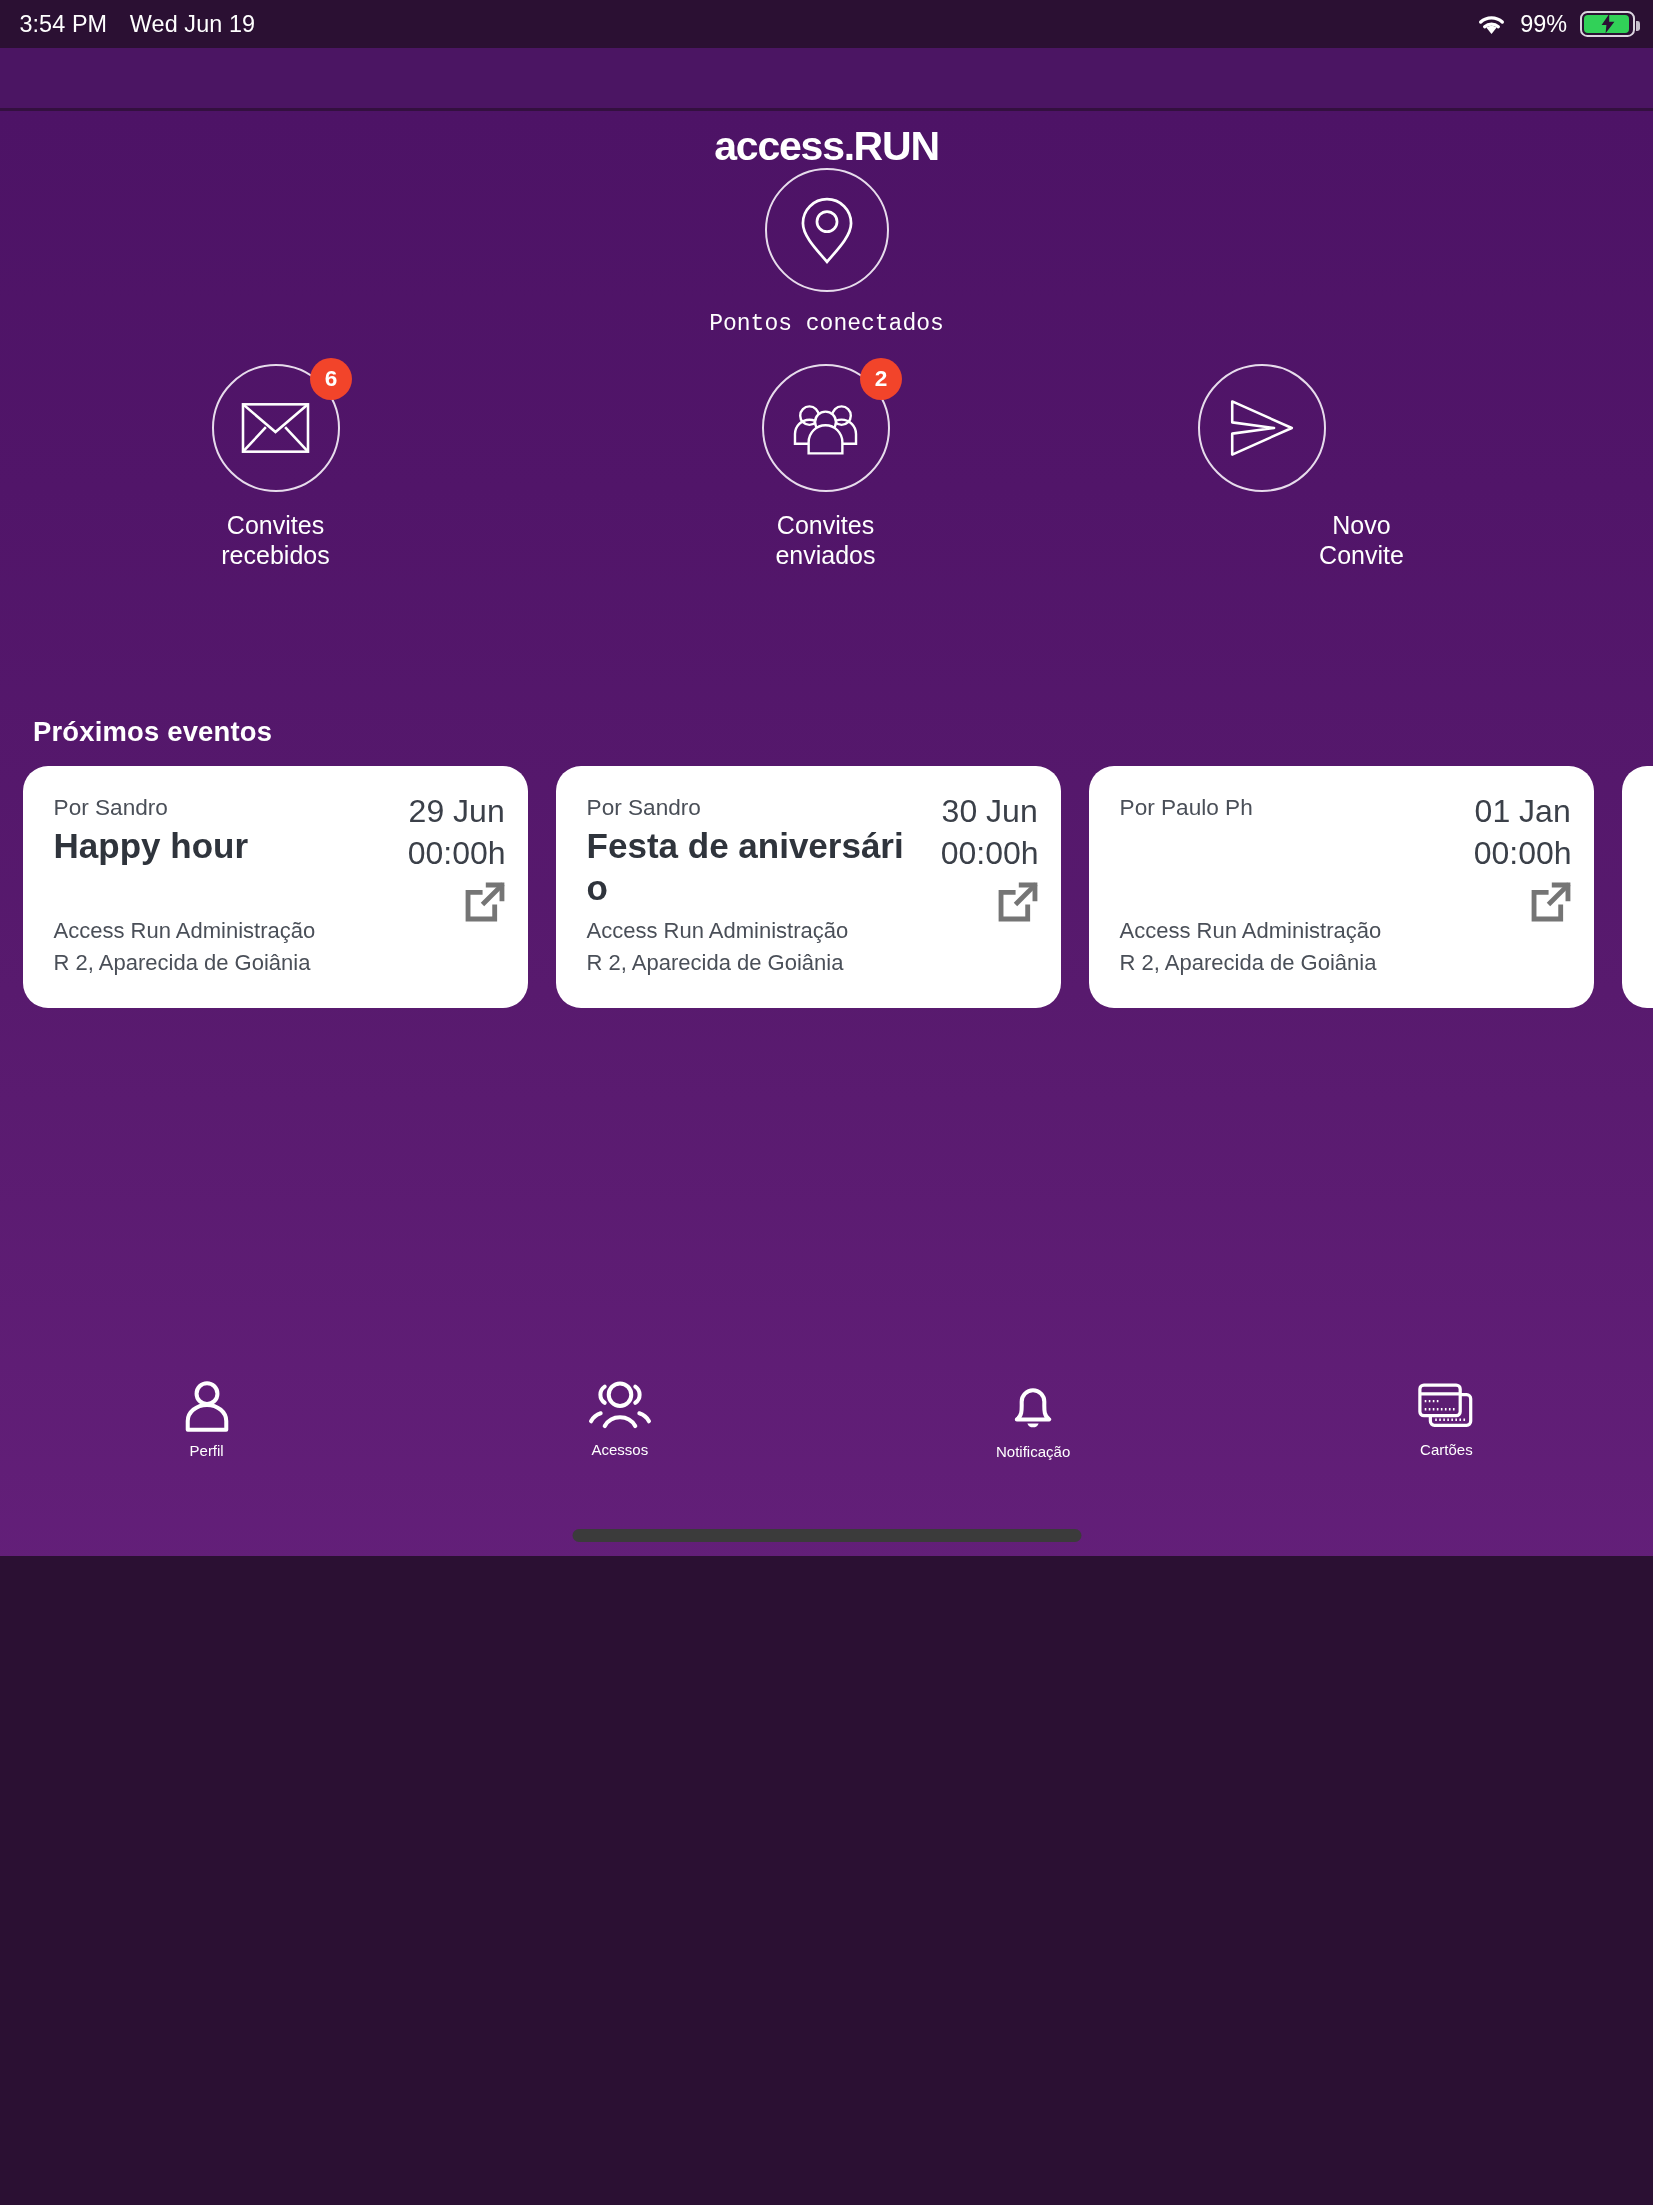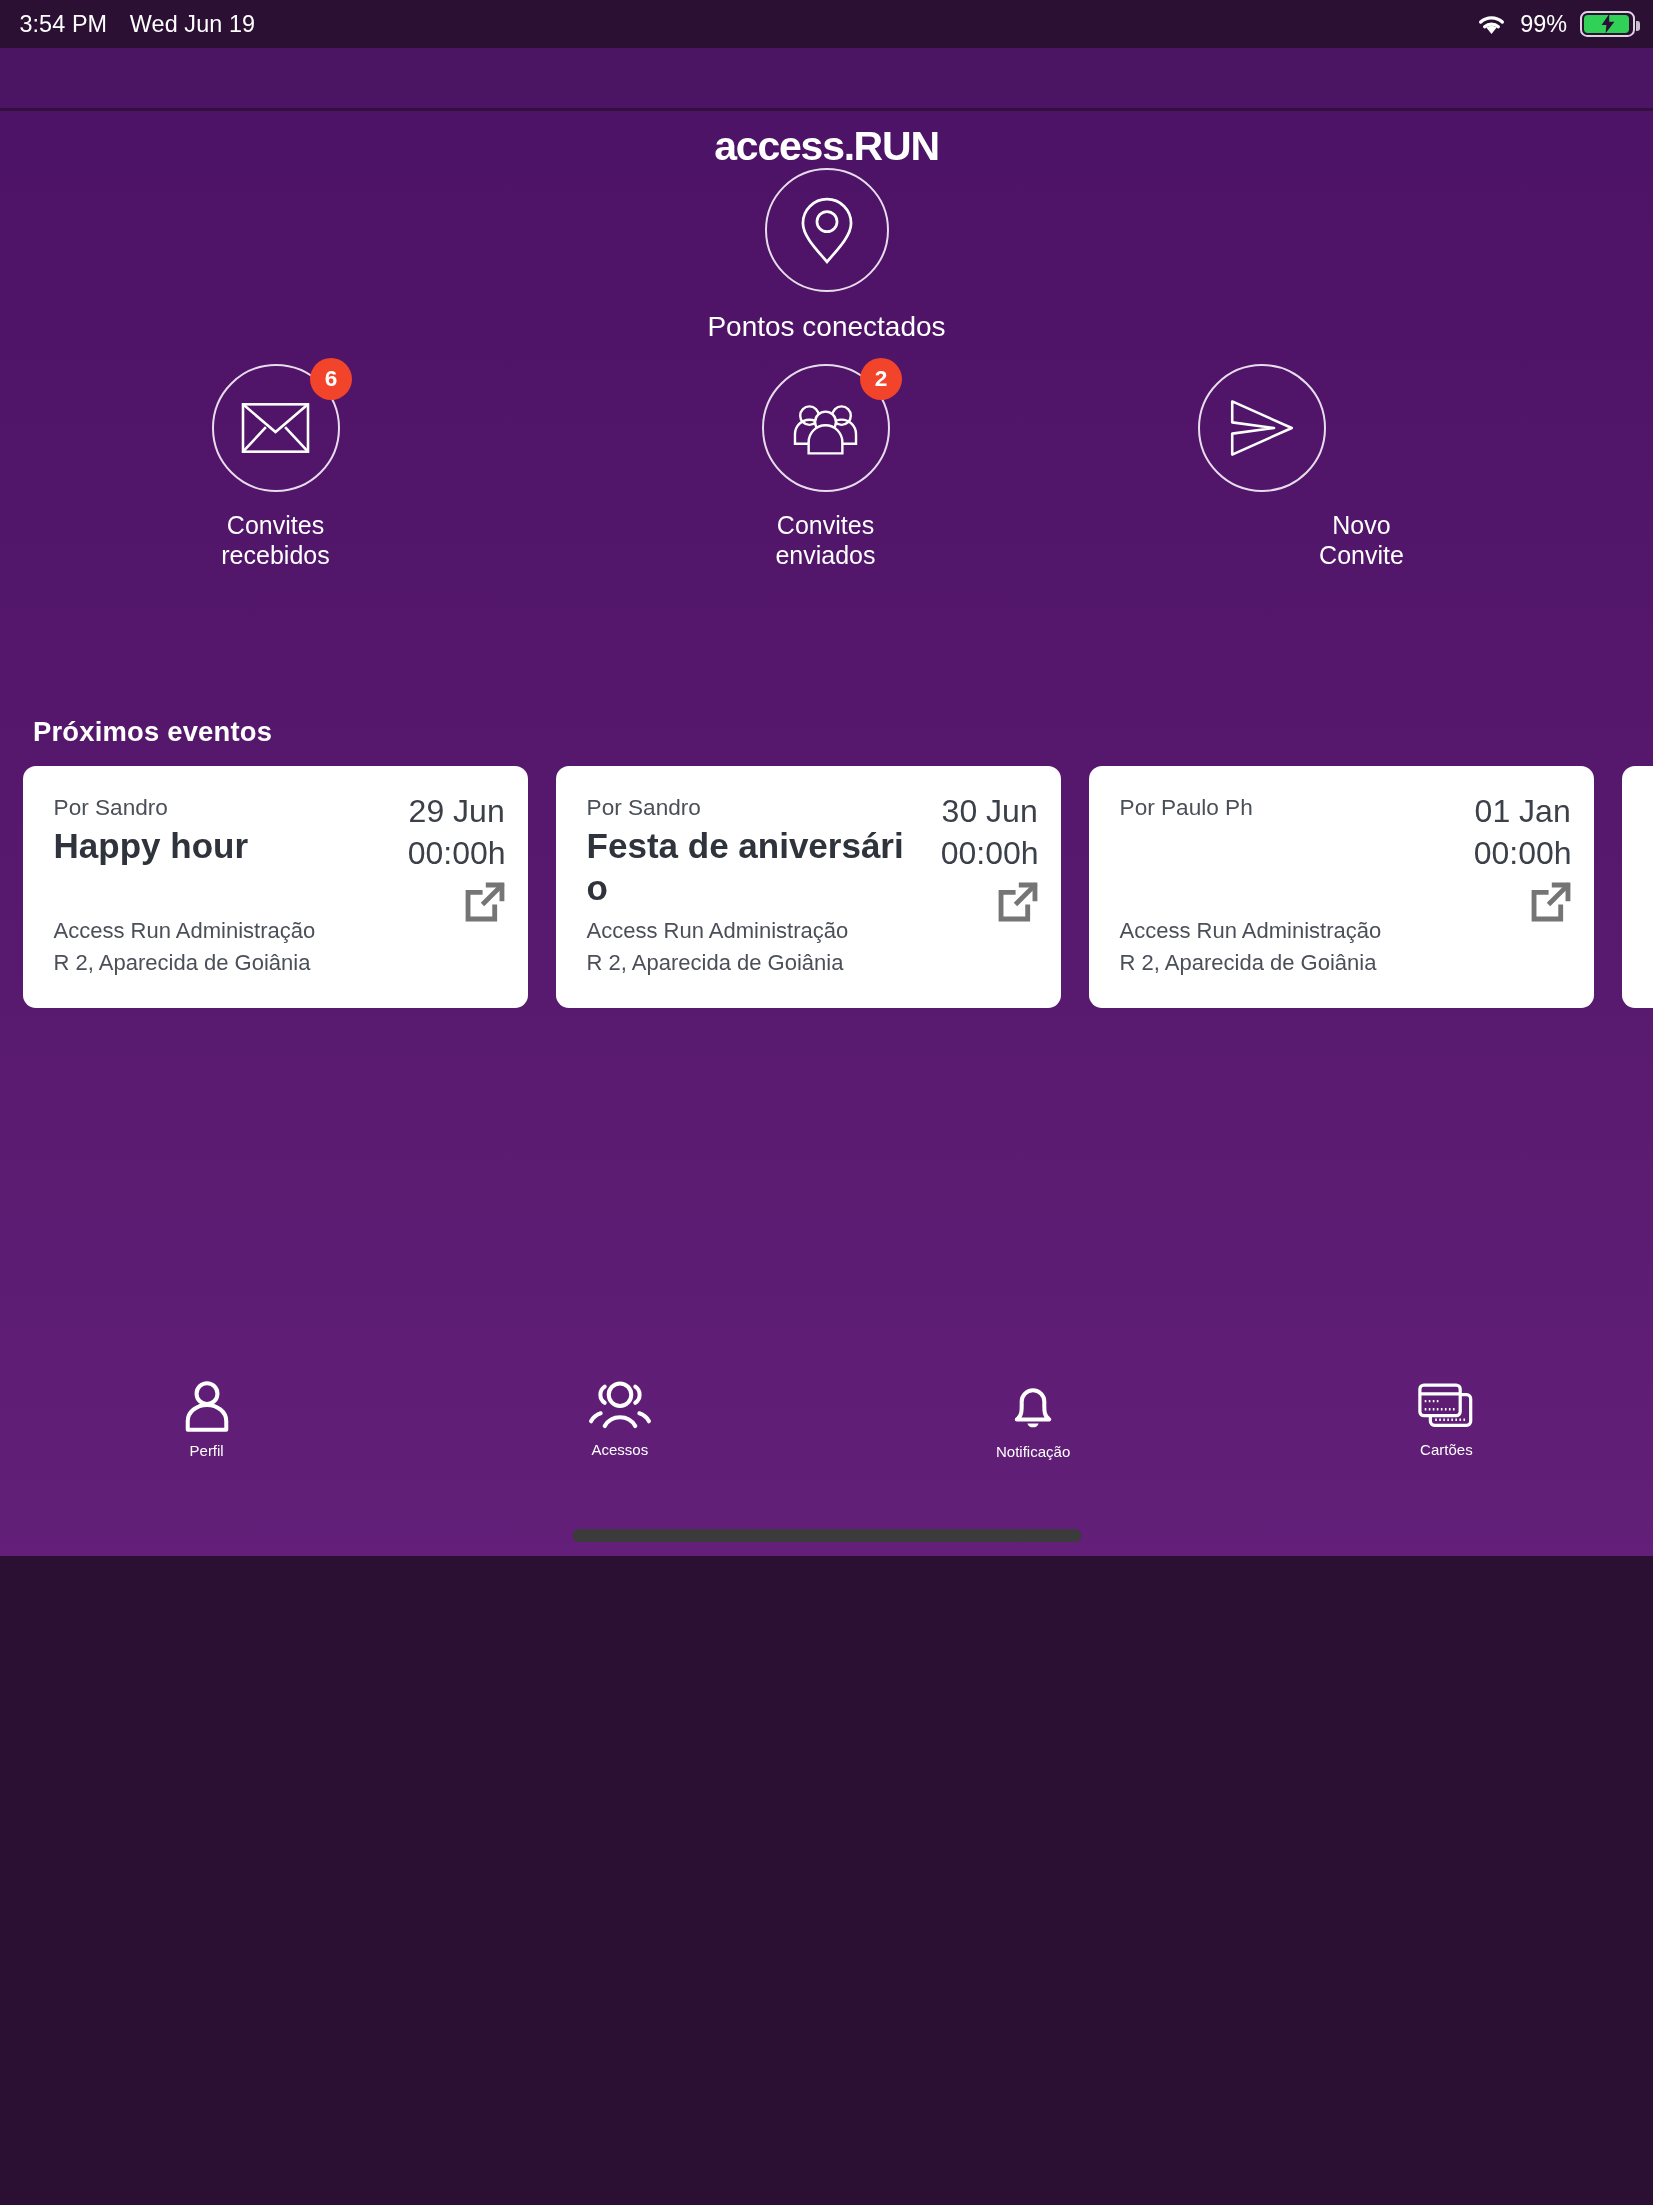--- a/index.html
+++ b/index.html
@@ -51,21 +51,21 @@
     color:#fff; font-size:41px; font-weight:800; letter-spacing:-1.2px;
   }
   .logo .dot{ letter-spacing:-1.6px; }
 
   
   .hero{ position:absolute; left:0; top:57px; width:1653px; text-align:center; }
   .circle-btn{
     width:124px; height:124px; border:2.4px solid #e7dcec; border-radius:50%;
     display:inline-flex; align-items:center; justify-content:center;
   }
-  .hero-label{ margin-top:19.4px; color:#fff; font-size:28px; }
+  .hero-label{ margin-top:19.4px; color:#fff; font-size:23px;font-family:Liberation Mono, monospace; }
 
   
   .actions{
     position:absolute; left:0; top:253px; width:1653px; height:153px;
   }
   .action{ position:absolute; top:0; width:291px; }
   .action .circ-wrap{ position:relative; width:291px; display:flex; justify-content:center; }
   .action .circle-btn{ width:128px; height:128px; }
   .badge{
     position:absolute; top:-6.5px; left:180px;
@@ -82,21 +82,21 @@
   
   .sec-title{
     position:absolute; left:33px; top:605px; color:#fff;
     font-size:27.4px; font-weight:700; letter-spacing:0.2px;
   }
   .cards{
     position:absolute; left:0; top:655px; width:1653px; height:242px;
     display:flex; gap:28px; padding-left:22.6px; overflow:hidden;
   }
   .card{
-    flex:0 0 505px; height:242px; background:#fff; border-radius:13px;
+    flex:0 0 505px; height:242px; background:#fff; border-radius:25px;
     position:relative; padding:29px 36px 0 31px;
   }
   .card .by{ color:#4a4f58; font-size:22.6px; }
   .card .ttl{
     margin-top:4px; color:#2f343c; font-size:35px; font-weight:700;
     line-height:42px; width:319px; word-break:break-all;
   }
   .card .loc{
     position:absolute; left:31px; top:149px; color:#4a4f58;
     font-size:22px; line-height:32px;

